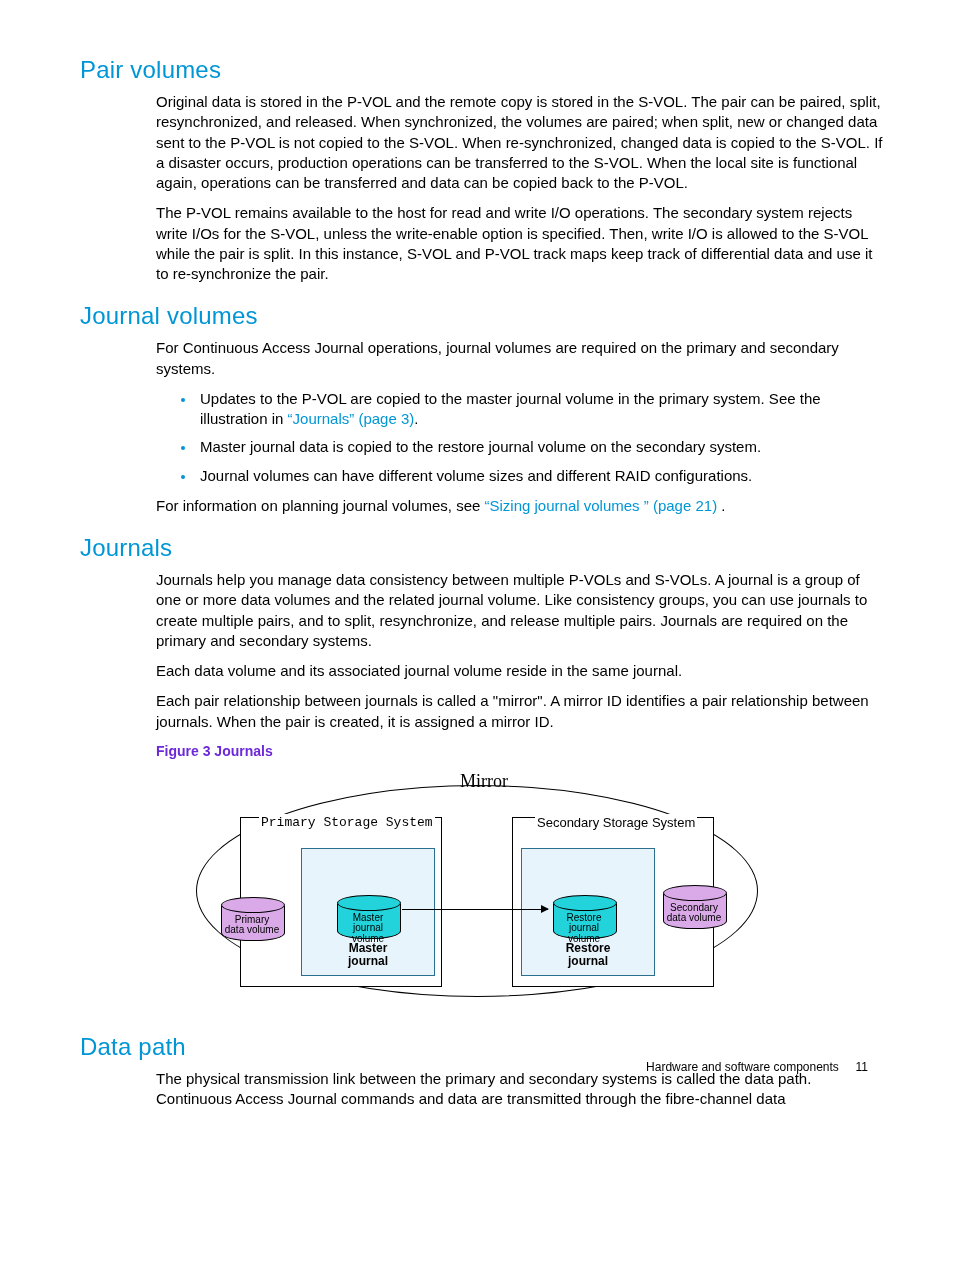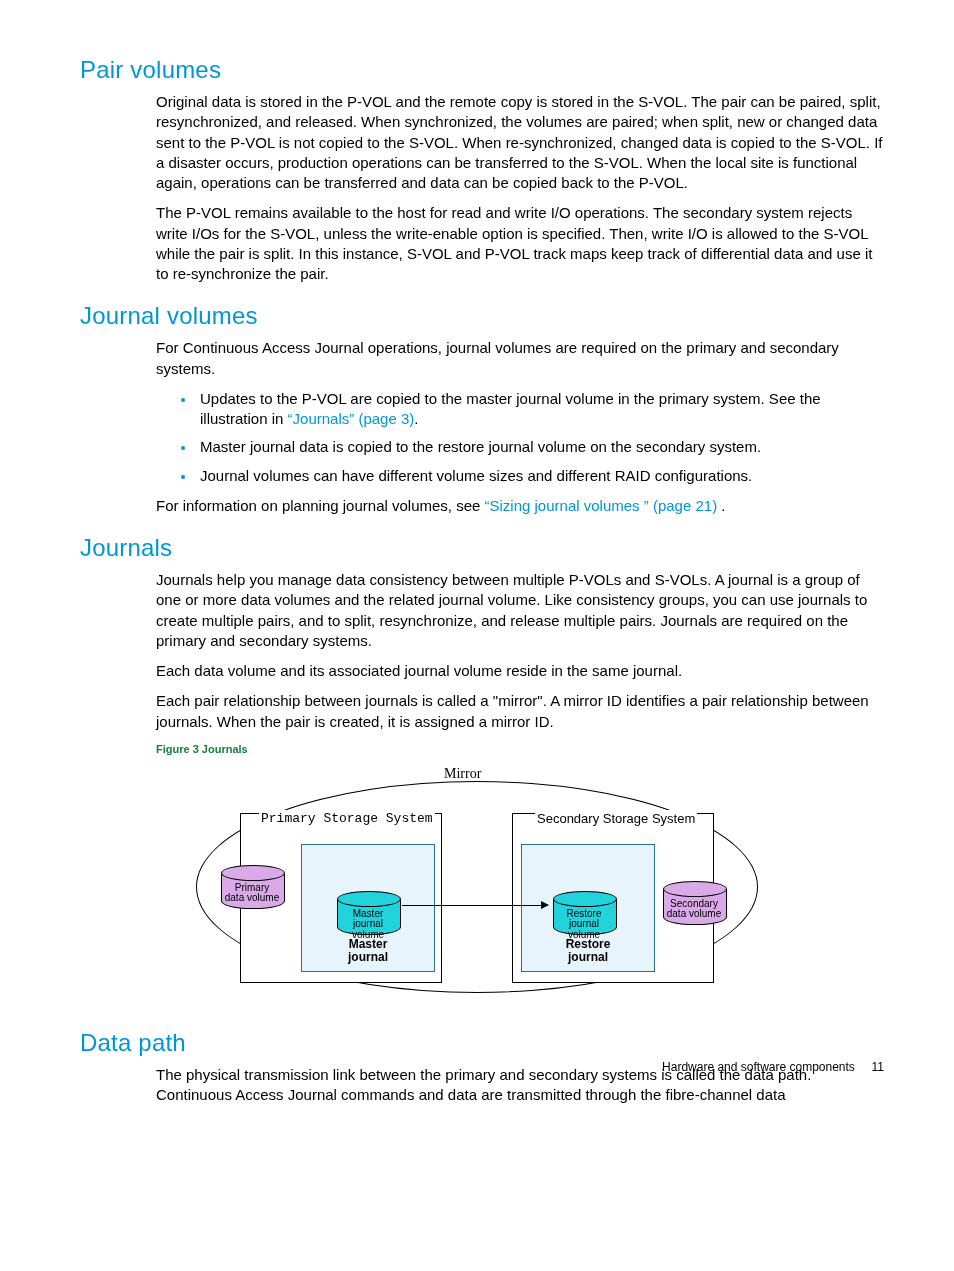--- a/index.html
+++ b/index.html
@@ -36,54 +36,54 @@
   li {
     margin-bottom: 8px;
     padding-left: 4px;
   }
   li::marker { color: #0096d6; font-size: 14px; }
   a.link {
     color: #0096d6;
     text-decoration: none;
   }
   .figure-caption {
-    color: #15803d;
+    color: #6d28d9;
     font-weight: 600;
-    font-size: 11px;
+    font-size: 14px;
     margin: 10px 0 8px 0;
   }
   .diagram-wrap {
     margin-left: 40px;
     margin-bottom: 20px;
   }
   .footer {
     position: absolute;
     bottom: 34px;
-    right: 70px;
+    right: 86px;
     font-size: 12px;
   }
 
   
   .diagram {
     position: relative;
     width: 560px;
     height: 240px;
   }
   .mirror-ellipse {
     position: absolute;
     left: 0; top: 16px;
     width: 560px; height: 210px;
     border: 1px solid #000;
     border-radius: 50%;
   }
   .mirror-label {
     position: absolute;
-    left: 248px; top: 0;
+    left: 264px; top: 0;
     font-family: "Times New Roman", serif;
-    font-size: 14px;
+    font-size: 18px;
   }
   .storage-box {
     position: absolute;
     top: 48px;
     width: 200px;
     height: 168px;
     border: 1px solid #000;
     background: #fff;
   }
   .storage-box.left  { left: 44px; }
@@ -210,21 +210,21 @@
 
         <div class="storage-box left">
           <div class="storage-title">Primary Storage System</div>
 
           <div class="journal-box">
             <div class="journal-label">
               <span>Master</span><br><span>journal</span>
             </div>
           </div>
 
-          <div class="cylinder cyl-purple" style="left:-20px; top:44px;">
+          <div class="cylinder cyl-purple" style="left:-20px; top:72px;">
             <div class="cyl-top"></div>
               <div class="cyl-body"></div>
             <div class="cyl-label">
                 <span>Primary</span>
                 <span>data volume</span>
               </div>
           </div>
 
           <div class="cylinder cyl-cyan" style="left:96px; top:70px;">
             <div class="cyl-top"></div>

